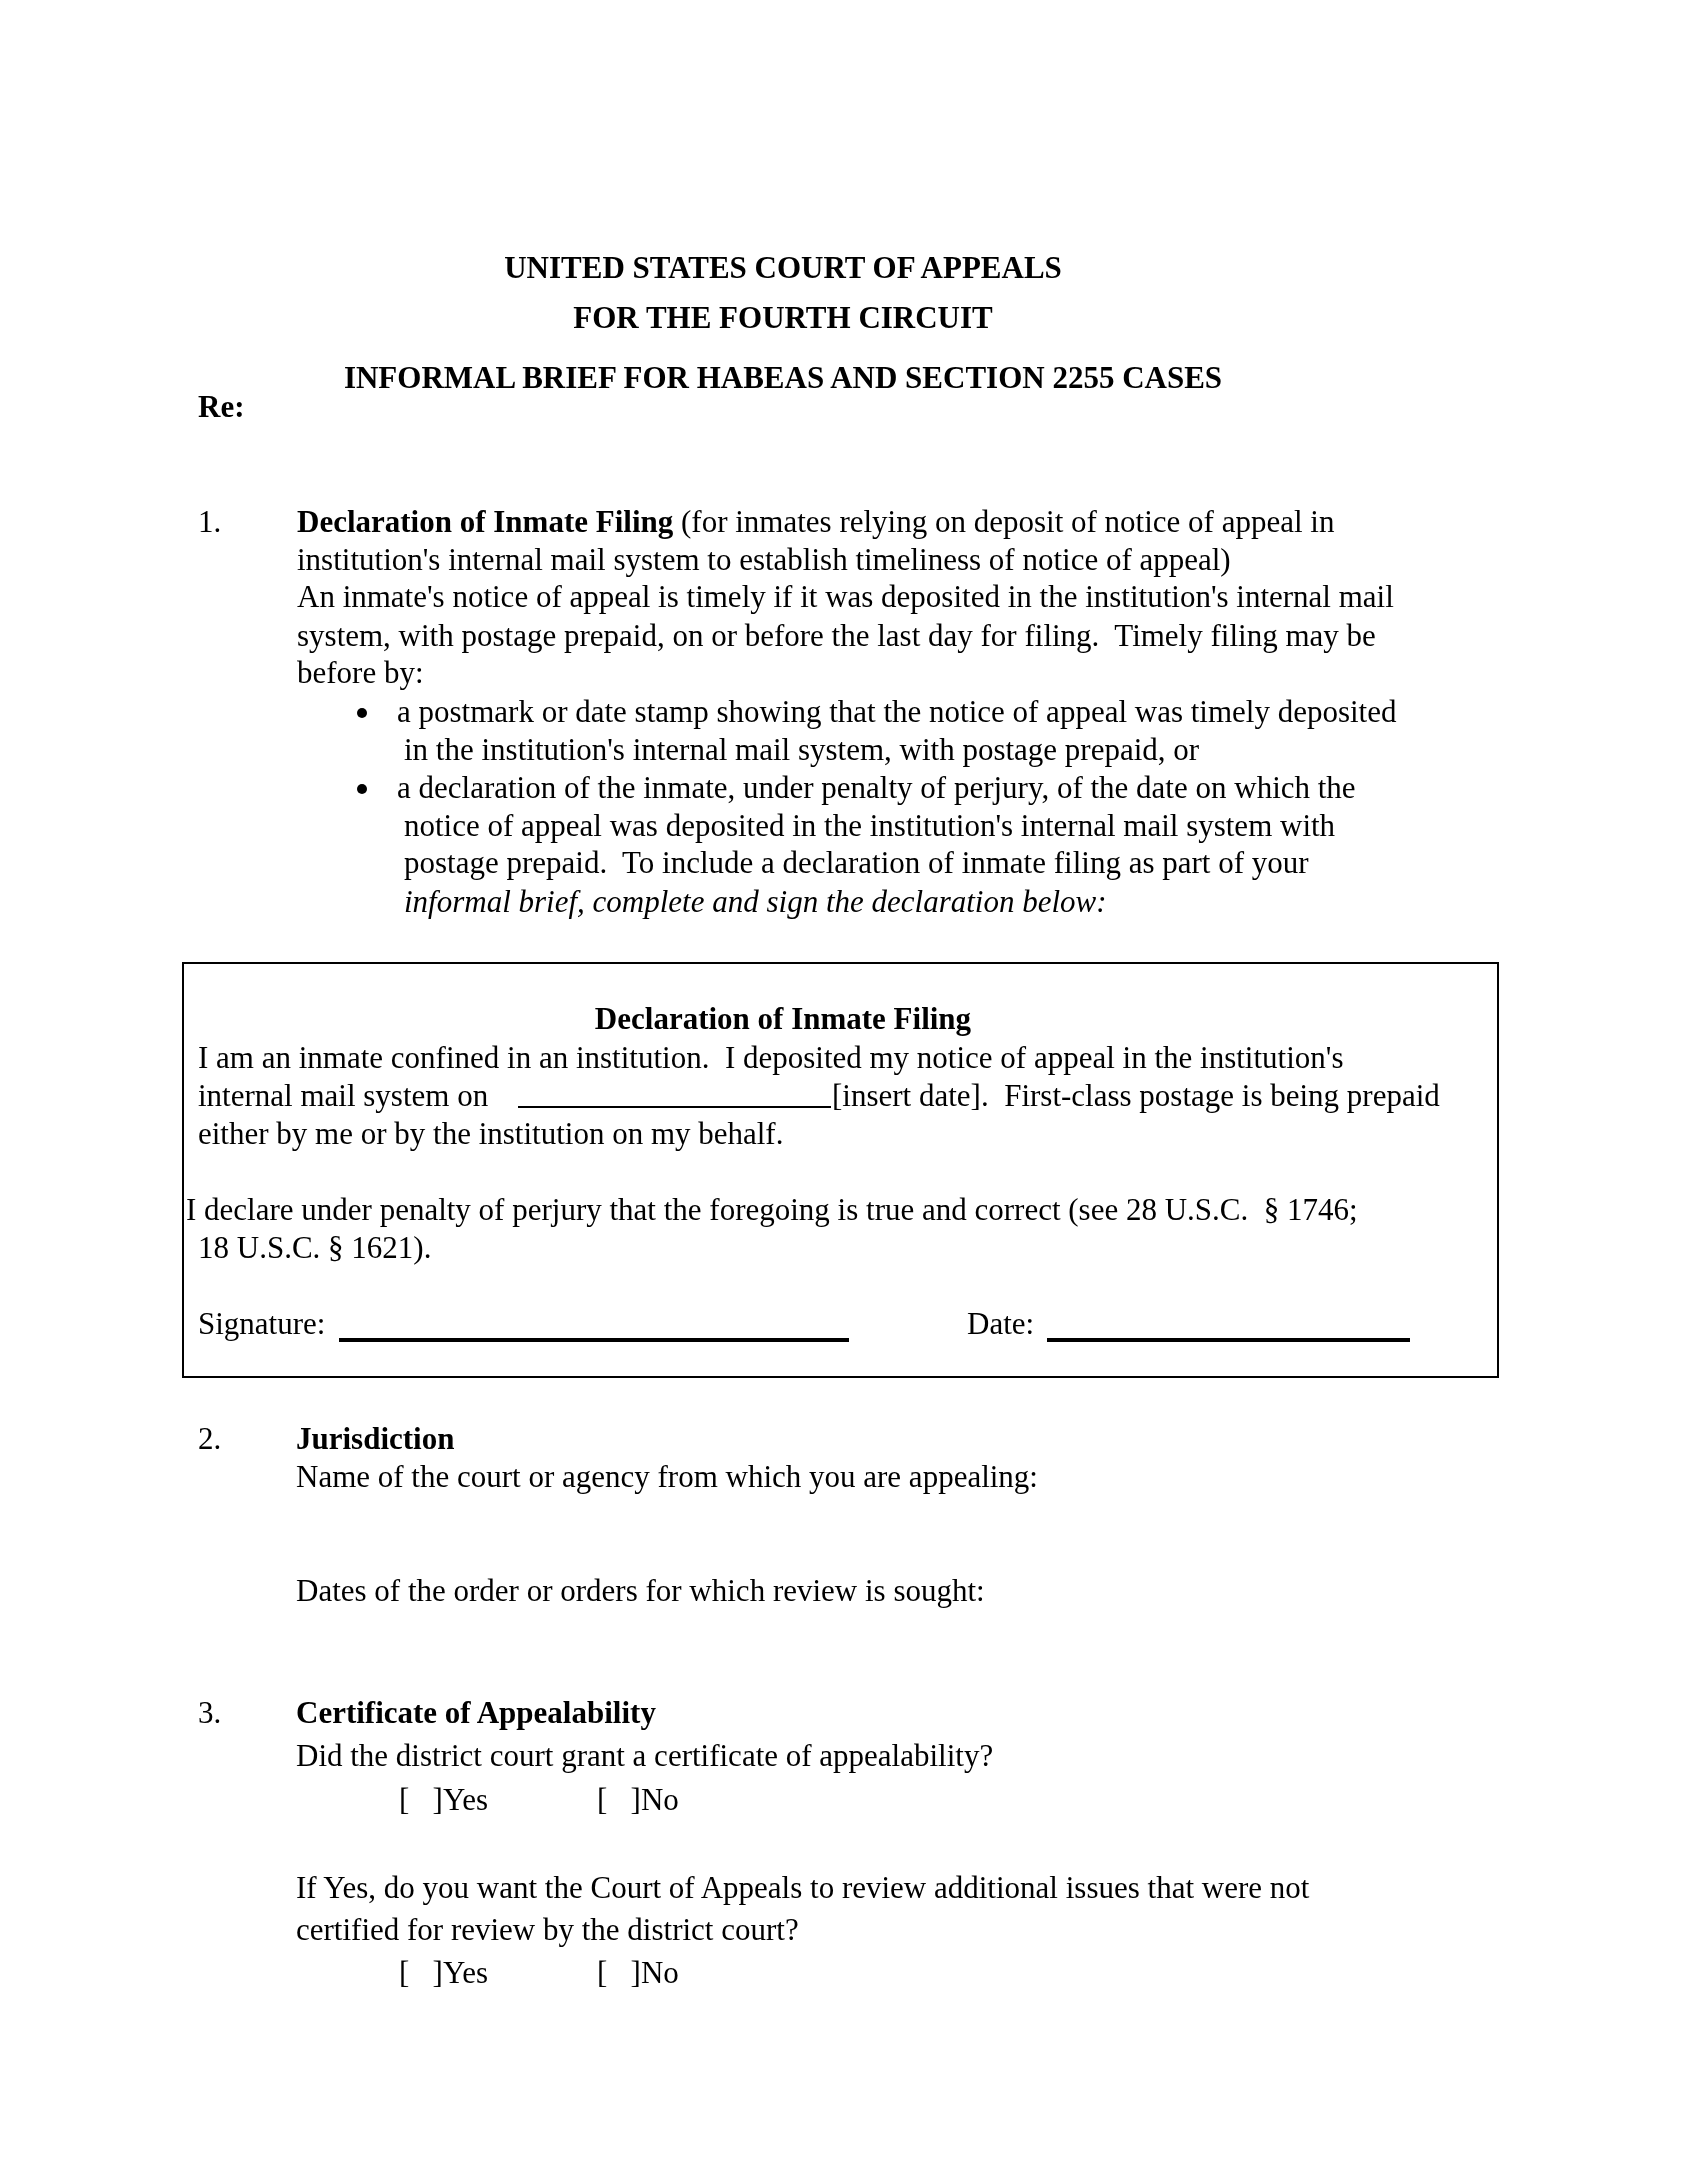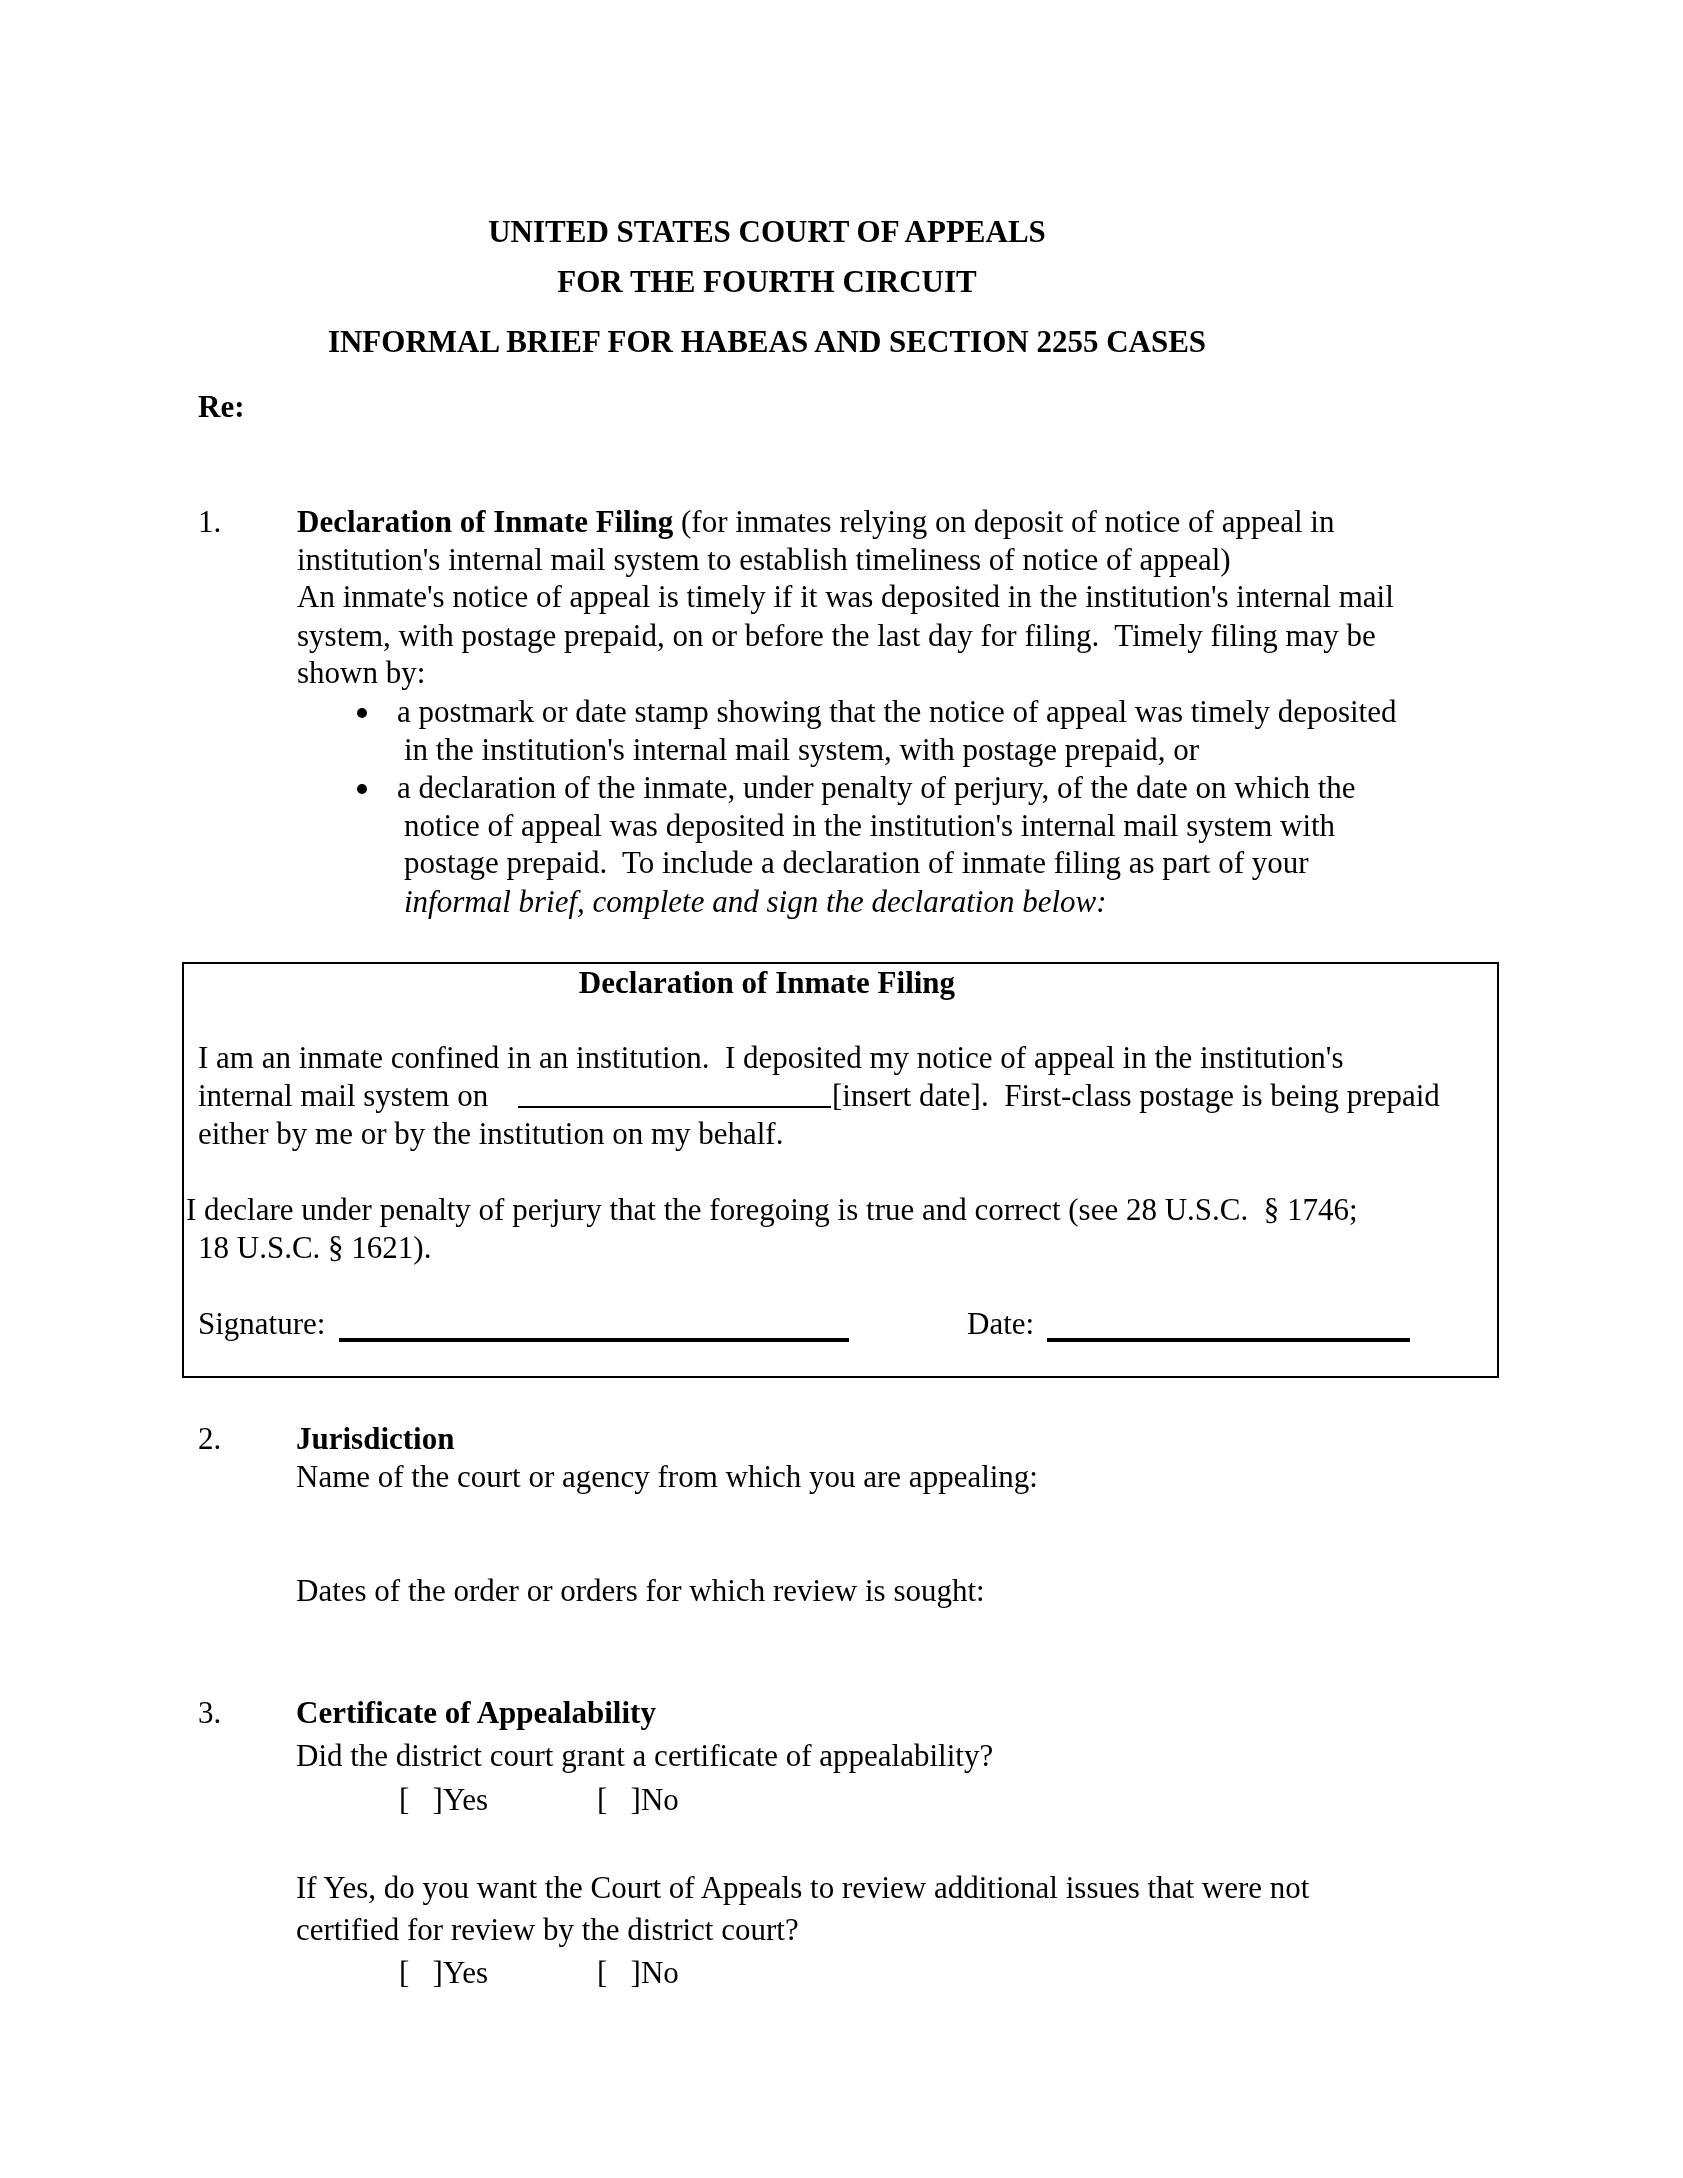--- a/index.html
+++ b/index.html
@@ -1,41 +1,41 @@
 <!DOCTYPE html>
 <html><head>
 <meta charset="utf-8">
 <style>
   html, body { margin: 0; padding: 0; background: #ffffff; }
   body { width: 1683px; height: 2178px; position: relative; overflow: hidden;
          font-family: "Liberation Serif", "DejaVu Serif", serif; color: #000; }
   .ln { position: absolute; white-space: pre; font-size: 31px; line-height: 1; }
   .b { font-weight: bold; }
-  .c { left: 0; width: 1534px; text-align: center; }
+  .c { left: 16px; width: 1534px; text-align: center; margin-top: 36px; }
   .u { text-decoration-thickness: 3px; text-underline-offset: 6px; }
   .box { position: absolute; left: 182px; top: 962px; width: 1317px; height: 416px;
          border: 2px solid #000; box-sizing: border-box; }
   .rule { position: absolute; height: 4px; background: #000; }
   .thin { position: absolute; height: 2px; background: #000; }
   .bullet { position: absolute; width: 10px; height: 10px; border-radius: 50%; background: #000; }
 </style>
 </head>
 <body>
 
 <div class="ln b c" style="top:216px;">UNITED STATES COURT OF APPEALS</div>
 <div class="ln b c" style="top:266px;">FOR THE FOURTH CIRCUIT</div>
 <div class="ln b c" style="top:326px;"><span class="u">INFORMAL BRIEF FOR HABEAS AND SECTION 2255 CASES</span></div>
 <div class="ln b" style="left:198px; top:391px;">Re:</div>
 
 <div class="ln" style="left:198px; top:506px;">1.</div>
 <div class="ln" style="left:297px; top:506px;"><span class="b">Declaration of Inmate Filing</span><span> (for inmates relying on deposit of notice of appeal in</span></div>
 <div class="ln" style="left:297px; top:544px;">institution's internal mail system to establish timeliness of notice of appeal)</div>
 <div class="ln" style="left:297px; top:581px;">An inmate's notice of appeal is timely if it was deposited in the institution's internal mail</div>
 <div class="ln" style="left:297px; top:620px;">system, with postage prepaid, on or before the last day for filing.  Timely filing may be</div>
-<div class="ln" style="left:297px; top:657px;">shown by:</div>
+<div class="ln" style="left:297px; top:657px;">before by:</div>
 
 <div>
   <div>
     <div class="bullet" style="left:357px; top:708px;"></div>
     <div class="ln" style="left:397px; top:696px;">a postmark or date stamp showing that the notice of appeal was timely deposited</div>
     <div class="ln" style="left:404px; top:734px;">in the institution's internal mail system, with postage prepaid, or</div>
   </div>
   <div>
     <div class="bullet" style="left:357px; top:784px;"></div>
     <div class="ln" style="left:397px; top:772px;">a declaration of the inmate, under penalty of perjury, of the date on which the</div>

